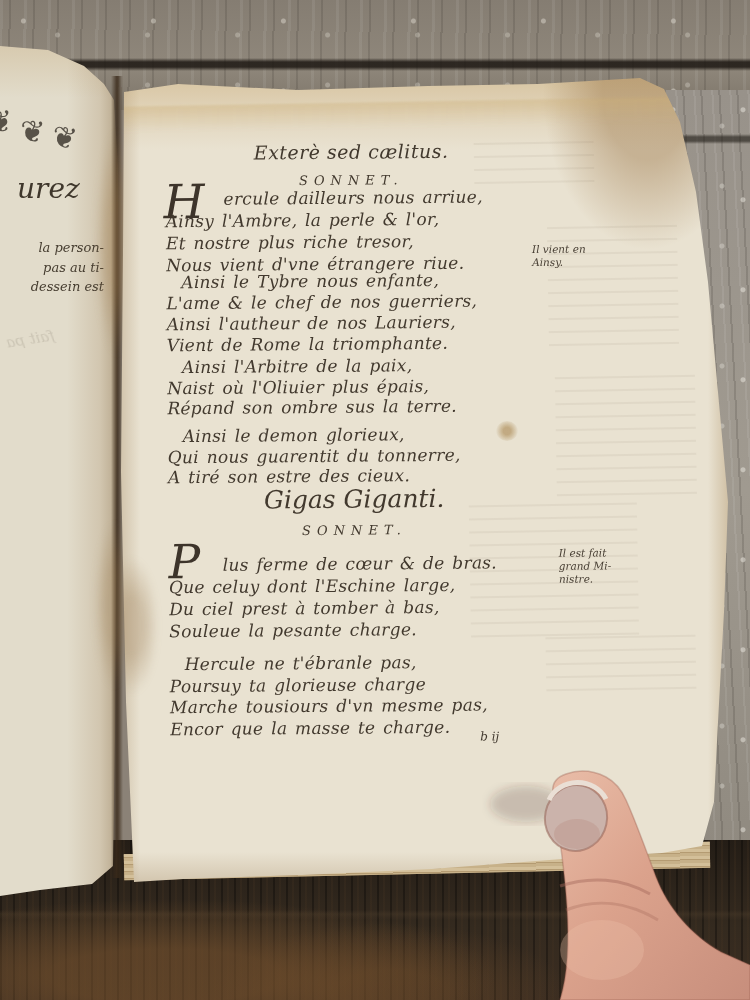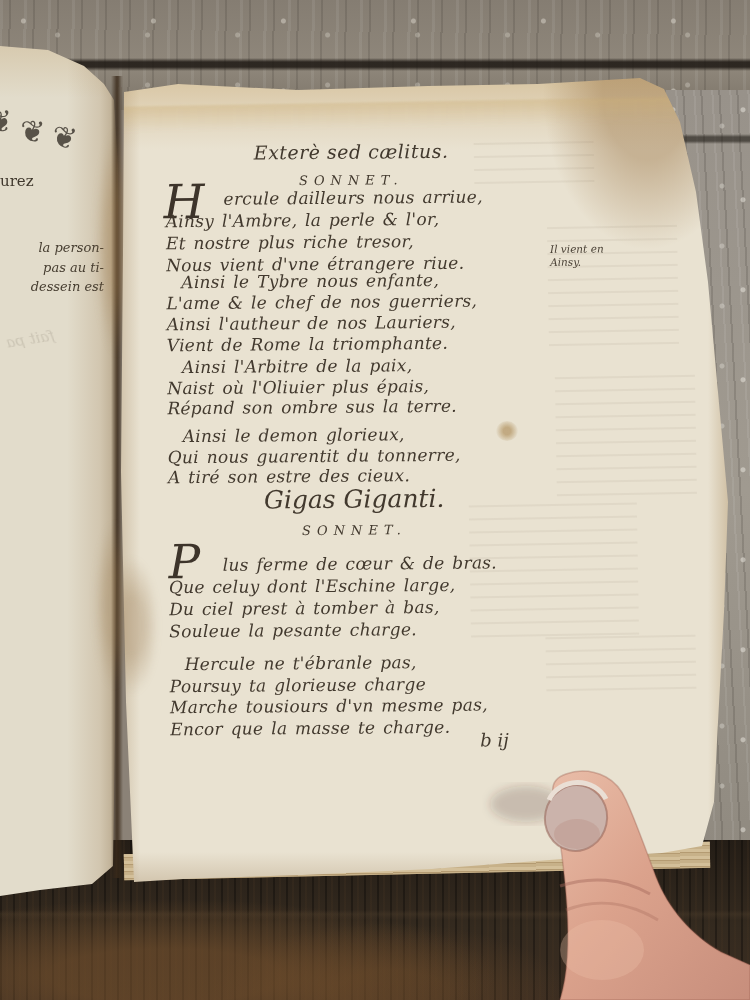--- a/index.html
+++ b/index.html
@@ -42,21 +42,21 @@
     background:
       linear-gradient(to right, rgba(0,0,0,0) 55%, rgba(152,120,78,.22) 82%, rgba(128,98,58,.5) 100%),
       linear-gradient(to bottom, rgba(190,160,110,.35), rgba(0,0,0,0) 60px),
       #e2dccb;
     clip-path:polygon(0 8px,48px 12px,84px 28px,104px 46px,114px 62px,118px 130px,117px 400px,115px 700px,113px 828px,92px 846px,40px 852px,0 858px);
     filter:drop-shadow(0 3px 4px rgba(20,15,10,.45));}
   .ornament{position:absolute;font-family:"DejaVu Sans",sans-serif;color:#403a32;opacity:.85;font-size:30px;}
   .orn1{left:-12px;top:66px;transform:rotate(-8deg);}
   .orn2{left:20px;top:76px;transform:rotate(4deg);}
   .orn3{left:52px;top:82px;transform:rotate(10deg);}
-  .lp-large{position:absolute;left:0;top:134px;font-size:15px;color:#3f372c;}
+  .lp-large{position:absolute;left:17px;top:134px;font-style:italic;font-size:28px;color:#3f372c;}
   .lp-frags{position:absolute;left:0;top:200px;width:104px;text-align:right;font-style:italic;font-size:13px;line-height:19.5px;color:#463d30;}
   .lp-ghost{position:absolute;left:6px;top:292px;font-style:italic;font-size:15px;color:#6a6052;
     opacity:.18;transform:scaleX(-1) rotate(9deg);filter:blur(.6px);}
 
   
   .gutter{position:absolute;left:111px;top:76px;width:12px;height:802px;z-index:4;
     background:linear-gradient(to right, rgba(0,0,0,0), rgba(58,42,26,.78) 45%, rgba(58,42,26,.78) 58%, rgba(0,0,0,0));}
   .gutter-stain{position:absolute;z-index:4;border-radius:50%;filter:blur(3px);}
   .gs1{left:94px;top:128px;width:46px;height:230px;background:radial-gradient(ellipse, rgba(158,122,74,.32) 30%, rgba(0,0,0,0) 70%);}
   .gs2{left:93px;top:520px;width:42px;height:170px;background:radial-gradient(ellipse, rgba(150,116,70,.26) 30%, rgba(0,0,0,0) 70%);}
@@ -102,23 +102,23 @@
   .s4{top:348px;line-height:20.5px;}
   .s5{top:476px;line-height:22px;}
   .s6{top:576px;line-height:21.5px;}
   .ind{padding-left:15px;}
   .capline1{padding-left:58px;}
   .capline2{padding-left:54px;}
   .drop-cap{position:absolute;font-style:italic;font-size:47px;line-height:44px;color:#3d342a;}
   .dc1{left:48px;top:102px;}
   .dc2{left:50px;top:462px;}
   .margin-note{position:absolute;font-style:italic;font-size:10.5px;line-height:13px;color:#4a4136;width:92px;}
-  .mn1{left:434px;top:168px;}
+  .mn1{left:416px;top:168px;}
   .mn2{left:440px;top:472px;}
-  .sig{position:absolute;left:360px;top:654px;font-style:italic;font-size:18px;}
+  .sig{position:absolute;left:360px;top:654px;font-style:italic;font-size:12px;}
 
   
   .thumb-svg{position:absolute;left:0;top:0;z-index:6;pointer-events:none;}
 </style>
 </head>
 <body>
 
 <div class="photo">
 
   <div class="wood-top"></div>
@@ -187,20 +187,25 @@
 
       <div class="centered t2">Gigas Giganti.</div>
       <div class="centered formlab f2">SONNET.</div>
 
       <div class="drop-cap dc2">P</div>
       <div class="stanza s5">
         <div class="capline2">lus ferme de cœur &amp; de bras.</div>
         <div>Que celuy dont l'Eschine large,</div>
         <div>Du ciel prest à tomber à bas,</div>
         <div>Souleue la pesante charge.</div>
+      </div>
+      <div class="margin-note mn2">
+        <div>Il est fait</div>
+        <div>grand Mi-</div>
+        <div>nistre.</div>
       </div>
       <div class="stanza s6">
         <div class="ind">Hercule ne t'ébranle pas,</div>
         <div>Poursuy ta glorieuse charge</div>
         <div>Marche tousiours d'vn mesme pas,</div>
         <div>Encor que la masse te charge.</div>
       </div>
 
       <div class="sig">b ij</div>
     </div>

